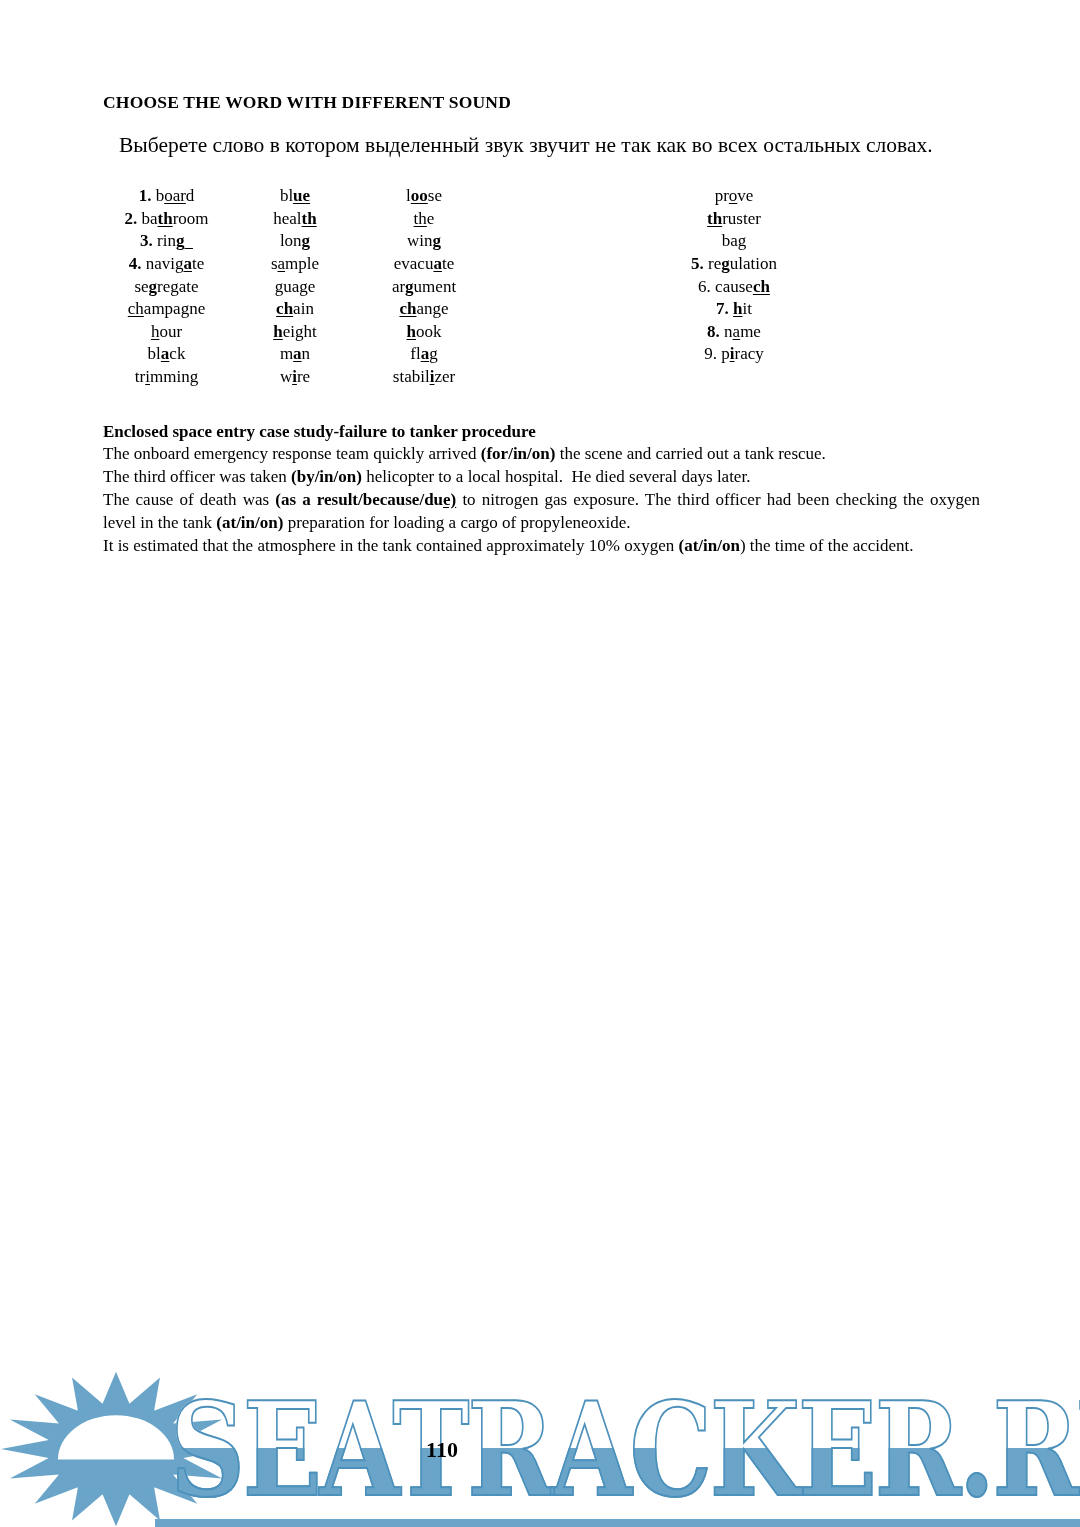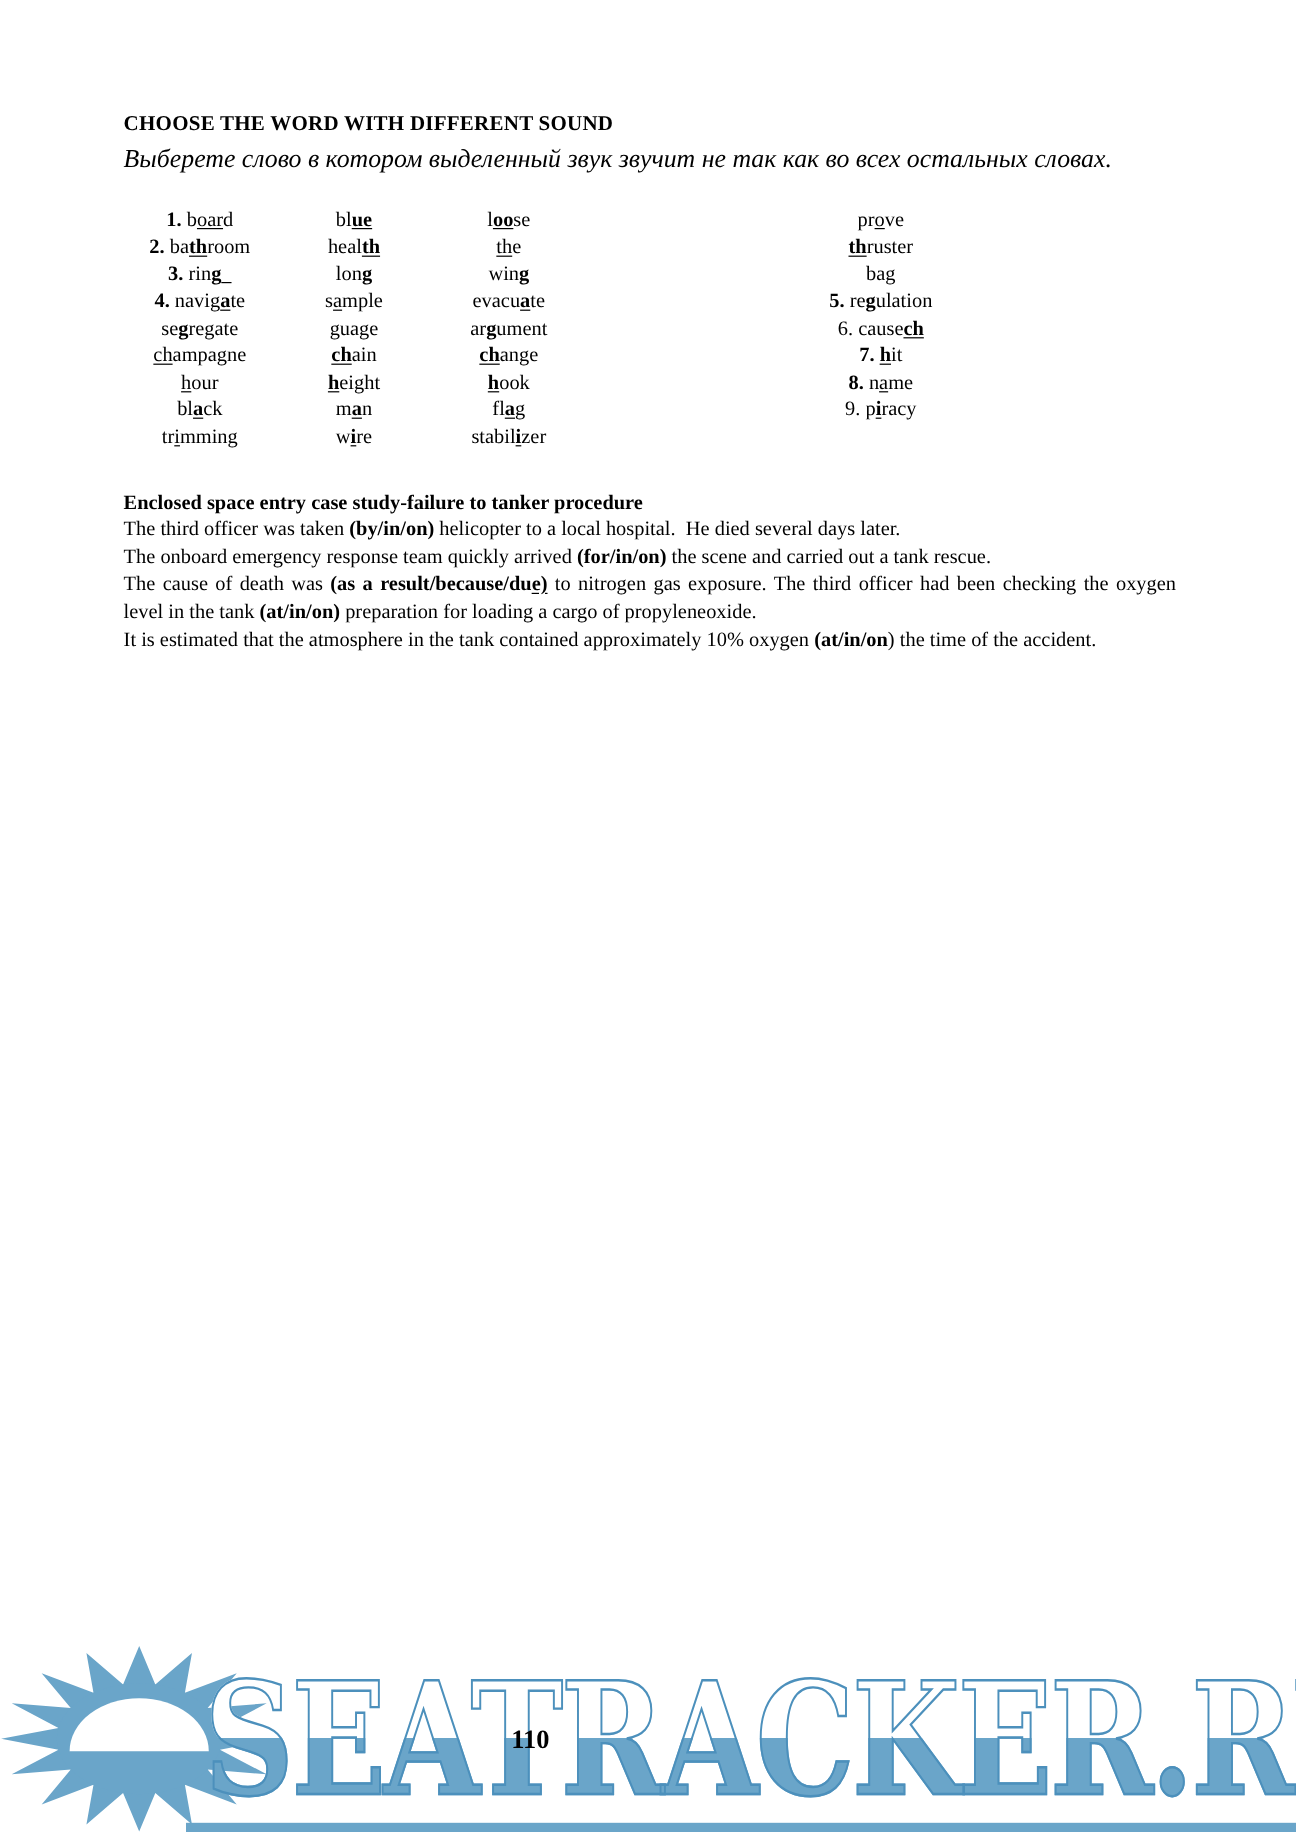--- a/index.html
+++ b/index.html
@@ -5,21 +5,21 @@
   html,body{margin:0;padding:0;}
   body{
     width:1080px;height:1527px;position:relative;background:#ffffff;
     font-family:"Liberation Serif", serif;color:#000;overflow:hidden;
   }
   .content{position:absolute;left:103px;top:4px;width:877px;}
   .ex-heading{
     font-size:17.5px;font-weight:bold;margin:88px 0 3px 0;letter-spacing:.2px;
   }
   .ru-sub{
-    font-size:21.5px;font-style:italic;margin:0;line-height:1.5;
+    font-size:21.5px;margin:16px;line-height:1.5;
   }
   .word-table{
     display:grid;grid-template-columns:127px 130px 128px auto;
     margin-top:24px;font-size:17px;line-height:22.6px;text-align:center;
   }
   .word-table .cell{white-space:nowrap;}
   .num{font-weight:bold;}
   .num.plain{font-weight:normal;}
   .b{font-weight:bold;}
   .u{text-decoration:underline;text-underline-offset:2px;}
@@ -81,22 +81,22 @@
       <div class="cell"><span>bl</span><span class="b u">a</span><span>ck</span></div>
       <div class="cell"><span>m</span><span class="b u">a</span><span>n</span></div>
       <div class="cell"><span>fl</span><span class="b u">a</span><span>g</span></div>
       <div class="cell"><span class="num plain">9.&nbsp;</span><span>p</span><span class="b u">i</span><span>racy</span></div>
       <div class="cell"><span>tr</span><span class="u">i</span><span>mming</span></div>
       <div class="cell"><span>w</span><span class="b u">i</span><span>re</span></div>
       <div class="cell"><span>stabil</span><span class="b u">i</span><span>zer</span></div>
     </div>
   <h2 class="cs-heading">Enclosed space entry case study-failure to tanker procedure</h2>
   <div id="case-paragraphs">
+      <p class="cs-par"><span>The onboard emergency response team quickly arrived </span><span class="b">(for/in/on)</span><span> the scene and carried out a tank rescue.</span></p>
       <p class="cs-par"><span>The third officer was taken </span><span class="b">(by/in/on)</span><span> helicopter to a local hospital.&nbsp; He died several days later.</span></p>
-      <p class="cs-par"><span>The onboard emergency response team quickly arrived </span><span class="b">(for/in/on)</span><span> the scene and carried out a tank rescue.</span></p>
       <p class="cs-par"><span>The cause of death was </span><span class="b">(as a result/because/du</span><span class="b u">e)</span><span> to nitrogen gas exposure. The third officer had been checking the oxygen level in the tank </span><span class="b">(at/in/on)</span><span> preparation for loading a cargo of propyleneoxide.</span></p>
       <p class="cs-par"><span>It is estimated that the atmosphere in the tank contained approximately 10% oxygen </span><span class="b">(at/in/on</span><span>) the time of the accident.</span></p>
     </div>
 </div>
 
 <svg class="wm-sun" viewBox="-120 -120 240 240" preserveAspectRatio="none" aria-hidden="true">
   <polygon id="sun-rays" fill="#6AA5C9" points="119.0,0.0 69.6,13.9 109.9,45.5 59.0,39.4 84.1,84.1 39.4,59.0 45.5,109.9 13.9,69.6 0.0,119.0 -13.9,69.6 -45.5,109.9 -39.4,59.0 -84.1,84.1 -59.0,39.4 -109.9,45.5 -69.6,13.9 -119.0,0.0 -69.6,-13.9 -109.9,-45.5 -59.0,-39.4 -84.1,-84.1 -39.4,-59.0 -45.5,-109.9 -13.9,-69.6 -0.0,-119.0 13.9,-69.6 45.5,-109.9 39.4,-59.0 84.1,-84.1 59.0,-39.4 109.9,-45.5 69.6,-13.9"></polygon>
   <circle cx="0" cy="0" r="71" fill="#6AA5C9"></circle>
   <path d="M -60 16 A 60 68 0 0 1 60 16 Z" fill="#ffffff"></path>
 </svg>

